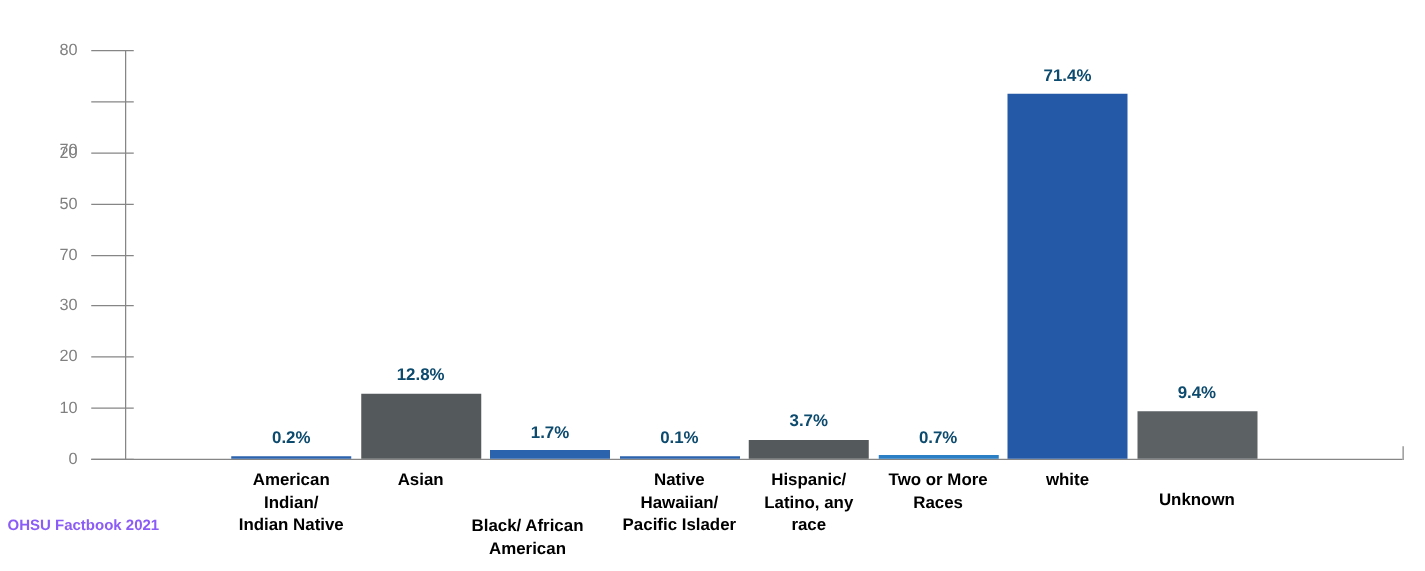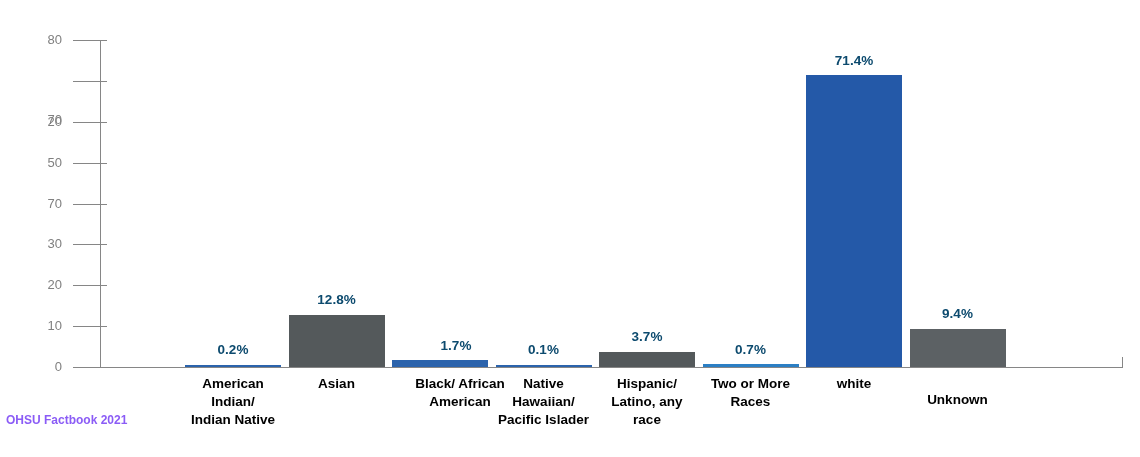--- a/index.html
+++ b/index.html
@@ -143,21 +143,21 @@
       <div class="y-tick" style="top: 367px;"></div>
       <div class="y-tick-label" style="top: 360px; left: 22px; right: auto; width: 40px;">0</div>
     </div>
 
   <div class="plot-area" id="bars-group">
       <div class="bar" style="left: 85px; width: 96px; height: 2.5px; background: rgb(43, 99, 172);"></div>
       <div class="bar-value" style="left: 85px; width: 96px; bottom: 10.5px;">0.2%</div>
       <div class="bar" style="left: 188.5px; width: 96px; height: 52.32px; background: rgb(84, 89, 91);"></div>
       <div class="bar-value" style="left: 188.5px; width: 96px; bottom: 60.32px;">12.8%</div>
       <div class="bar" style="left: 292px; width: 96px; height: 6.94875px; background: rgb(43, 99, 172);"></div>
-      <div class="bar-value" style="left: 308px; width: 96px; bottom: 14.9488px;">1.7%</div>
+      <div class="bar-value" style="left: 292px; width: 96px; bottom: 14.9488px;">1.7%</div>
       <div class="bar" style="left: 395.5px; width: 96px; height: 2.5px; background: rgb(43, 99, 172);"></div>
       <div class="bar-value" style="left: 395.5px; width: 96px; bottom: 10.5px;">0.1%</div>
       <div class="bar" style="left: 499px; width: 96px; height: 15.1237px; background: rgb(84, 89, 91);"></div>
       <div class="bar-value" style="left: 499px; width: 96px; bottom: 23.1238px;">3.7%</div>
       <div class="bar" style="left: 602.5px; width: 96px; height: 2.86125px; background: rgb(43, 127, 196);"></div>
       <div class="bar-value" style="left: 602.5px; width: 96px; bottom: 10.8613px;">0.7%</div>
       <div class="bar" style="left: 706px; width: 96px; height: 291.848px; background: rgb(36, 89, 168);"></div>
       <div class="bar-value" style="left: 706px; width: 96px; bottom: 299.848px;">71.4%</div>
       <div class="bar" style="left: 809.5px; width: 96px; height: 38.4225px; background: rgb(92, 97, 100);"></div>
       <div class="bar-value" style="left: 809.5px; width: 96px; bottom: 46.4225px; margin-top: 44px;">9.4%</div>
@@ -165,21 +165,21 @@
 
   <div id="cat-group">
       <div class="cat-label" style="left: 179px; width: 108px;">
         <div>American</div>
         <div>Indian/</div>
         <div>Indian Native</div>
       </div>
       <div class="cat-label" style="left: 282.5px; width: 108px;">
         <div>Asian</div>
       </div>
-      <div class="cat-label" style="left: 406px; width: 108px;">
+      <div class="cat-label" style="left: 368px; width: 108px; margin-top: 37px;">
         <div>Black/ African</div>
         <div>American</div>
       </div>
       <div class="cat-label" style="left: 489.5px; width: 108px;">
         <div>Native</div>
         <div>Hawaiian/</div>
         <div>Pacific Islader</div>
       </div>
       <div class="cat-label" style="left: 593px; width: 108px;">
         <div>Hispanic/</div>

